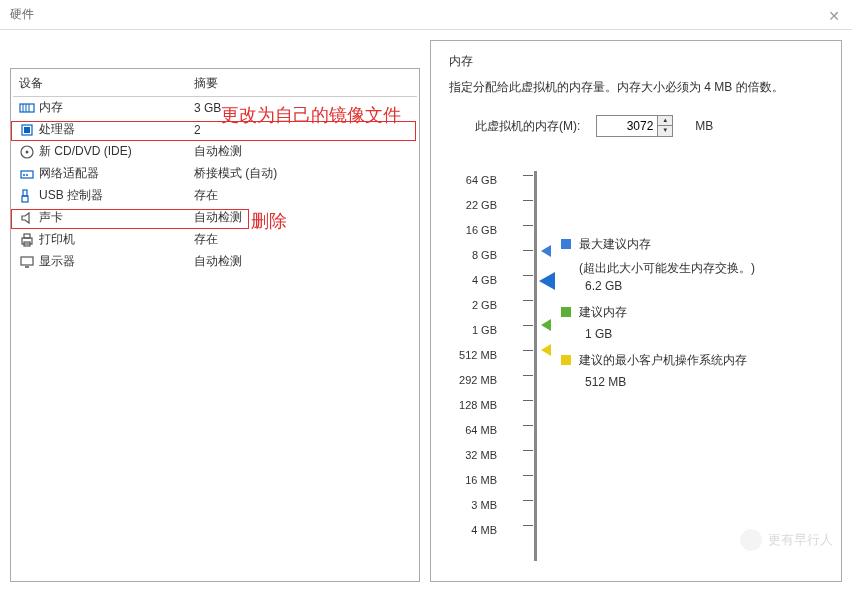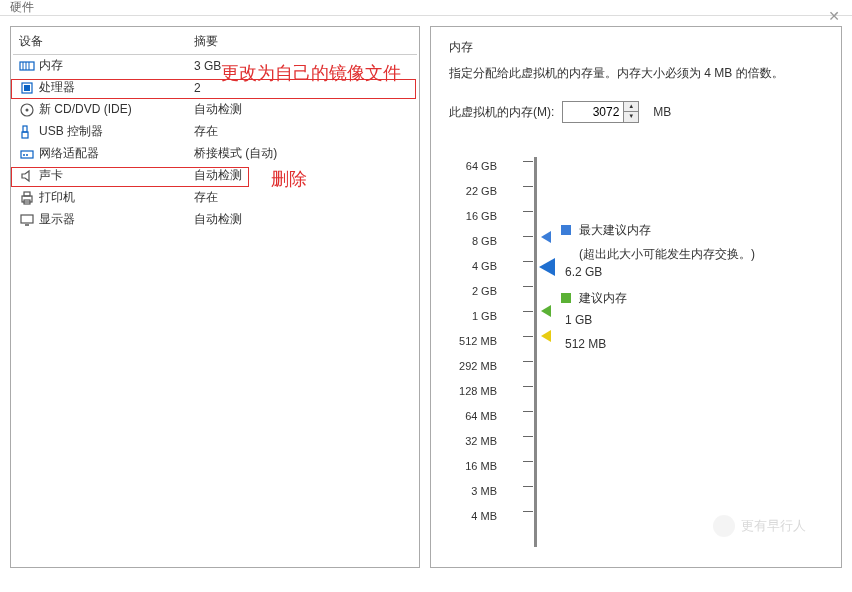--- a/index.html
+++ b/index.html
@@ -1,36 +1,36 @@
 <!DOCTYPE html>
 <html><head>
 <meta charset="utf-8">
 <style>
 * { box-sizing: border-box; margin: 0; padding: 0; }
 body { font-family: "Microsoft YaHei", Arial, sans-serif; font-size: 12px; color: #333; background: #fff; width: 852px; height: 592px; position: relative; }
 .window { width: 852px; height: 592px; position: relative; }
-.titlebar { height: 16px; display: flex; align-items: center; padding: 0 10px; border-bottom: 1px solid #ddd; }
+.titlebar { height: 30px; display: flex; align-items: center; padding: 0 10px; border-bottom: 1px solid #ddd; }
 .titlebar-title { font-size: 12px; color: #666; }
 .close-btn { position: absolute; right: 12px; top: 8px; font-size: 14px; color: #999; cursor: pointer; }
 .content { display: flex; height: 562px; padding: 10px; gap: 10px; }
 .left-panel { width: 410px; border: 1px solid #aaa; padding: 2px; background: #fff; }
 .right-panel { flex: 1; border: 1px solid #aaa; padding: 12px 18px; position: relative; }
 
 .device-table { width: 100%; border-collapse: collapse; }
 .device-table th { text-align: left; font-weight: normal; border-bottom: 1px solid #ccc; padding: 4px 6px; font-size: 12px; }
 .device-table th:first-child { width: 175px; }
 .device-table td { padding: 2px 6px; height: 22px; white-space: nowrap; }
 .device-row { cursor: default; }
 .device-cell { display: flex; align-items: center; gap: 4px; }
 .icon-box { width: 16px; height: 16px; display: inline-flex; align-items: center; justify-content: center; }
 .redbox { position: absolute; border: 1px solid #e03030; pointer-events: none; }
 
 .section-title { font-size: 12px; margin-bottom: 8px; }
 .section-desc { font-size: 12px; margin-bottom: 18px; line-height: 1.6; }
-.mem-row { display: flex; align-items: center; gap: 8px; margin-bottom: 30px; }
+.mem-row { display: flex; align-items: center; gap: 16px; margin-bottom: 30px; margin-left: 26px; }
 .mem-input-wrap { display: flex; align-items: flex-start; border: 1px solid #888; height: 22px; }
 .mem-input { width: 60px; height: 20px; border: none; text-align: right; padding-right: 4px; font-size: 12px; outline: none; }
 .spinner { display: flex; flex-direction: column; border-left: 1px solid #888; }
 .spin-btn { width: 14px; height: 10px; font-size: 7px; line-height: 8px; text-align: center; cursor: pointer; background: #eee; }
 .spin-btn:first-child { border-bottom: 1px solid #888; }
 .mem-unit { margin-left: 6px; }
 
 .slider-area { display: flex; gap: 18px; }
 .slider-labels { text-align: right; width: 48px; }
 .slider-label { height: 25px; font-size: 11px; display: flex; align-items: center; justify-content: flex-end; }
@@ -43,37 +43,37 @@
 .m-green-l { border-top:6px solid transparent; border-bottom:6px solid transparent; border-right:10px solid #5bb135; left:26px; }
 .m-yellow-l { border-top:6px solid transparent; border-bottom:6px solid transparent; border-right:10px solid #e8cc12; left:26px; }
 
 .legend { flex: 1; padding-top: 0; }
 .legend-item { display: flex; gap: 8px; margin-bottom: 6px; font-size: 12px; align-items: flex-start; }
 .lg-sq { width: 10px; height: 10px; margin-top: 4px; flex-shrink: 0; }
 .lg-blue { background: #3b7dd8; }
 .lg-green { background: #5bb135; }
 .lg-yellow { background: #e8cc12; }
 .lg-text { line-height: 1.5; }
-.lg-sub { color: #333; margin-top: 2px; margin-bottom: 10px; margin-left: 4px; }
+.lg-sub { color: #333; margin-top: 2px; margin-bottom: 10px; margin-left: 24px; }
 
 .annotation-red { position: absolute; color: #e03030; font-size: 18px; pointer-events: none; }
-.watermark { position: absolute; right: 35px; bottom: 30px; opacity: 0.25; font-size: 13px; color: #666; display:flex; align-items:center; gap:6px; }
+.watermark { position: absolute; right: 8px; bottom: 30px; opacity: 0.25; font-size: 13px; color: #666; display:flex; align-items:center; gap:6px; }
 .wm-circle { width:22px; height:22px; border-radius:50%; background:#aaa; opacity:.5; }
 </style>
 </head>
 <body>
 
 <div class="window">
   <div class="titlebar">
     <span class="titlebar-title">硬件</span>
     <span class="close-btn">✕</span>
   </div>
 
   <div class="content">
-    <div class="left-panel" style="position:relative;">
+    <div class="left-panel" style="position:relative;margin-top:28px;">
       <table class="device-table">
         <thead>
           <tr>
             <th>设备</th>
             <th>摘要</th>
           </tr>
         </thead>
         <tbody id="tbody">
             <tr class="device-row">
               <td>
@@ -117,49 +117,49 @@
                   <span>新 CD/DVD (IDE)</span>
                 </span>
               </td>
               <td>自动检测</td>
             </tr>
             <tr class="device-row">
               <td>
                 <span class="device-cell">
                   <span class="icon-box">
                     <svg width="16" height="16">
-                      <rect x="4" y="2" width="4" height="6" fill="none" stroke="#0a62c4" stroke-width="1.2"></rect>
-                      <rect x="3" y="8" width="6" height="6" fill="none" stroke="#0a62c4" stroke-width="1.2"></rect>
-                    </svg>
-                  </span>
-                  <span>USB 控制器</span>
-                </span>
-              </td>
-              <td>存在</td>
-            </tr>
-            <tr class="device-row">
-              <td>
-                <span class="device-cell">
-                  <span class="icon-box">
-                    <svg width="16" height="16">
                       <rect x="2" y="5" width="12" height="7" fill="none" stroke="#0a62c4" stroke-width="1.2"></rect>
                       <circle cx="5" cy="9" r="1" fill="#0a62c4"></circle>
                       <circle cx="8" cy="9" r="1" fill="#0a62c4"></circle>
                     </svg>
                   </span>
                   <span>网络适配器</span>
                 </span>
               </td>
               <td>桥接模式 (自动)</td>
             </tr>
             <tr class="device-row">
               <td>
                 <span class="device-cell">
                   <span class="icon-box">
                     <svg width="16" height="16">
+                      <rect x="4" y="2" width="4" height="6" fill="none" stroke="#0a62c4" stroke-width="1.2"></rect>
+                      <rect x="3" y="8" width="6" height="6" fill="none" stroke="#0a62c4" stroke-width="1.2"></rect>
+                    </svg>
+                  </span>
+                  <span>USB 控制器</span>
+                </span>
+              </td>
+              <td>存在</td>
+            </tr>
+            <tr class="device-row">
+              <td>
+                <span class="device-cell">
+                  <span class="icon-box">
+                    <svg width="16" height="16">
                       <path d="M3 6v4h3l4 3V3L6 6z" fill="none" stroke="#555" stroke-width="1.2"></path>
                     </svg>
                   </span>
                   <span>声卡</span>
                 </span>
               </td>
               <td>自动检测</td>
             </tr>
             <tr class="device-row">
               <td>
@@ -189,21 +189,21 @@
                 </span>
               </td>
               <td>自动检测</td>
             </tr>
           </tbody>
       </table>
 
       <div class="redbox" style="left:0; top:52px; width:405px; height:20px;"></div>
       <div class="annotation-red" style="left:210px; top:34px;">更改为自己的镜像文件</div>
       <div class="redbox" style="left:0; top:140px; width:238px; height:20px;"></div>
-      <div class="annotation-red" style="left:260px; top:140px;">删除</div>
+      <div class="annotation-red" style="left:240px; top:140px;">删除</div>
     </div>
 
     <div class="right-panel">
       <div class="section-title">内存</div>
       <div class="section-desc">指定分配给此虚拟机的内存量。内存大小必须为 4 MB 的倍数。</div>
 
       <div class="mem-row">
         <span>此虚拟机的内存(M):</span>
         <span class="mem-input-wrap">
           <input class="mem-input" value="3072" style="">
@@ -263,20 +263,24 @@
               <span class="lg-sq lg-blue"></span>
               <span class="lg-text">最大建议内存</span>
             </div>
           <div class="lg-text" style="margin-left:18px;">(超出此大小可能发生内存交换。)</div>
           <div class="lg-sub">6.2 GB</div>
           <div class="legend-item">
               <span class="lg-sq lg-green"></span>
               <span class="lg-text">建议内存</span>
             </div>
           <div class="lg-sub">1 GB</div>
+          <div class="legend-item">
+              <span class="lg-sq lg-yellow"></span>
+              <span class="lg-text">建议的最小客户机操作系统内存</span>
+            </div>
           <div class="lg-sub">512 MB</div>
         </div>
       </div>
 
       <div class="watermark">
         <span class="wm-circle"></span>
         <span>更有早行人</span>
       </div>
     </div>
   </div>

